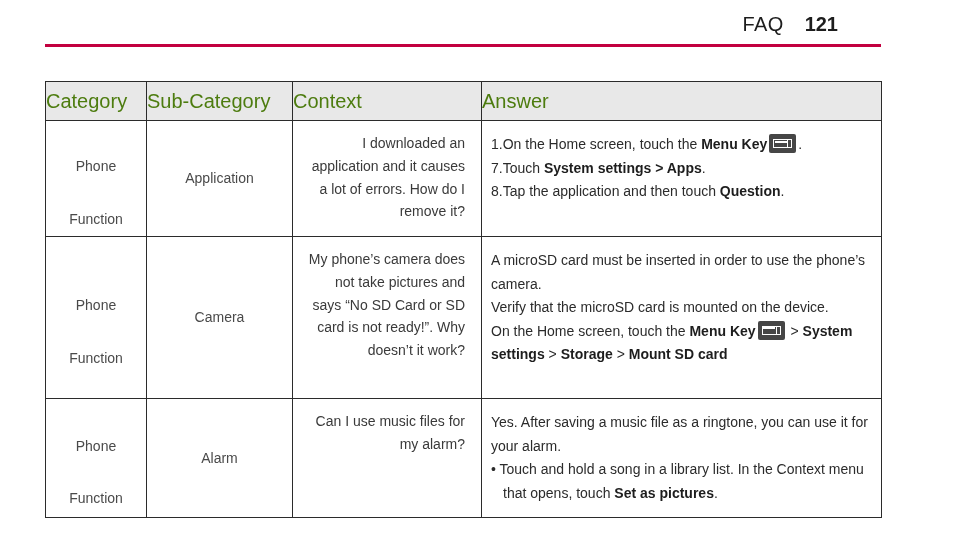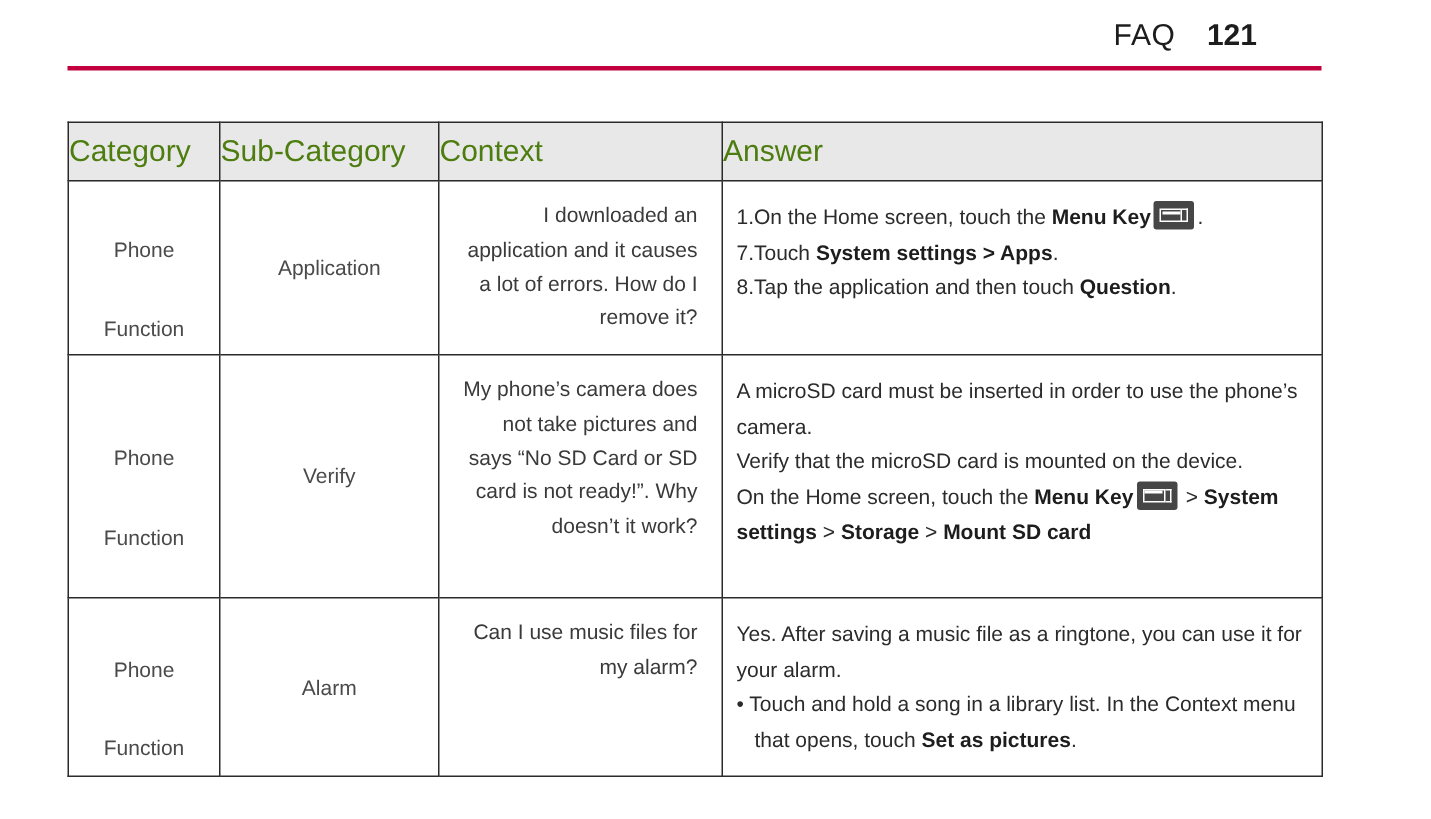--- a/index.html
+++ b/index.html
@@ -197,21 +197,21 @@
             <span class="ans-line"><span>7.Touch </span><span class="b">System settings &gt; Apps</span><span>.</span></span>
             <span class="ans-line"><span>8.Tap the application and then touch </span><span class="b">Question</span><span>.</span></span>
           </td>
       </tr>
 
       <tr style="height:162px">
         <td class="cell-category">
           <span class="line">Phone</span>
           <span class="line">Function</span>
         </td>
-        <td class="cell-subcategory">Verify</td>
+        <td class="cell-subcategory">Camera</td>
         <td class="cell-question">My phone’s camera does not take pictures and says “No SD Card or SD card is not ready!”. Why doesn’t it work?</td>
         <td class="cell-answer">
             <span class="ans-line"><span>A microSD card must be inserted in order to use the phone’s camera.</span></span>
             <span class="ans-line"><span>Verify that the microSD card is mounted on the device.</span></span>
             <span class="ans-line"><span>On the Home screen, touch the </span><span class="b">Menu Key</span><span class="menu-key-icon"><span class="mk-box"></span><span class="mk-fill"></span><span class="mk-tab"></span></span><span> &gt; </span><span class="b">System settings</span><span> &gt; </span><span class="b">Storage</span><span> &gt; </span><span class="b">Mount SD card</span></span>
           </td>
       </tr>
 
       <tr style="height:114px">
         <td class="cell-category">

